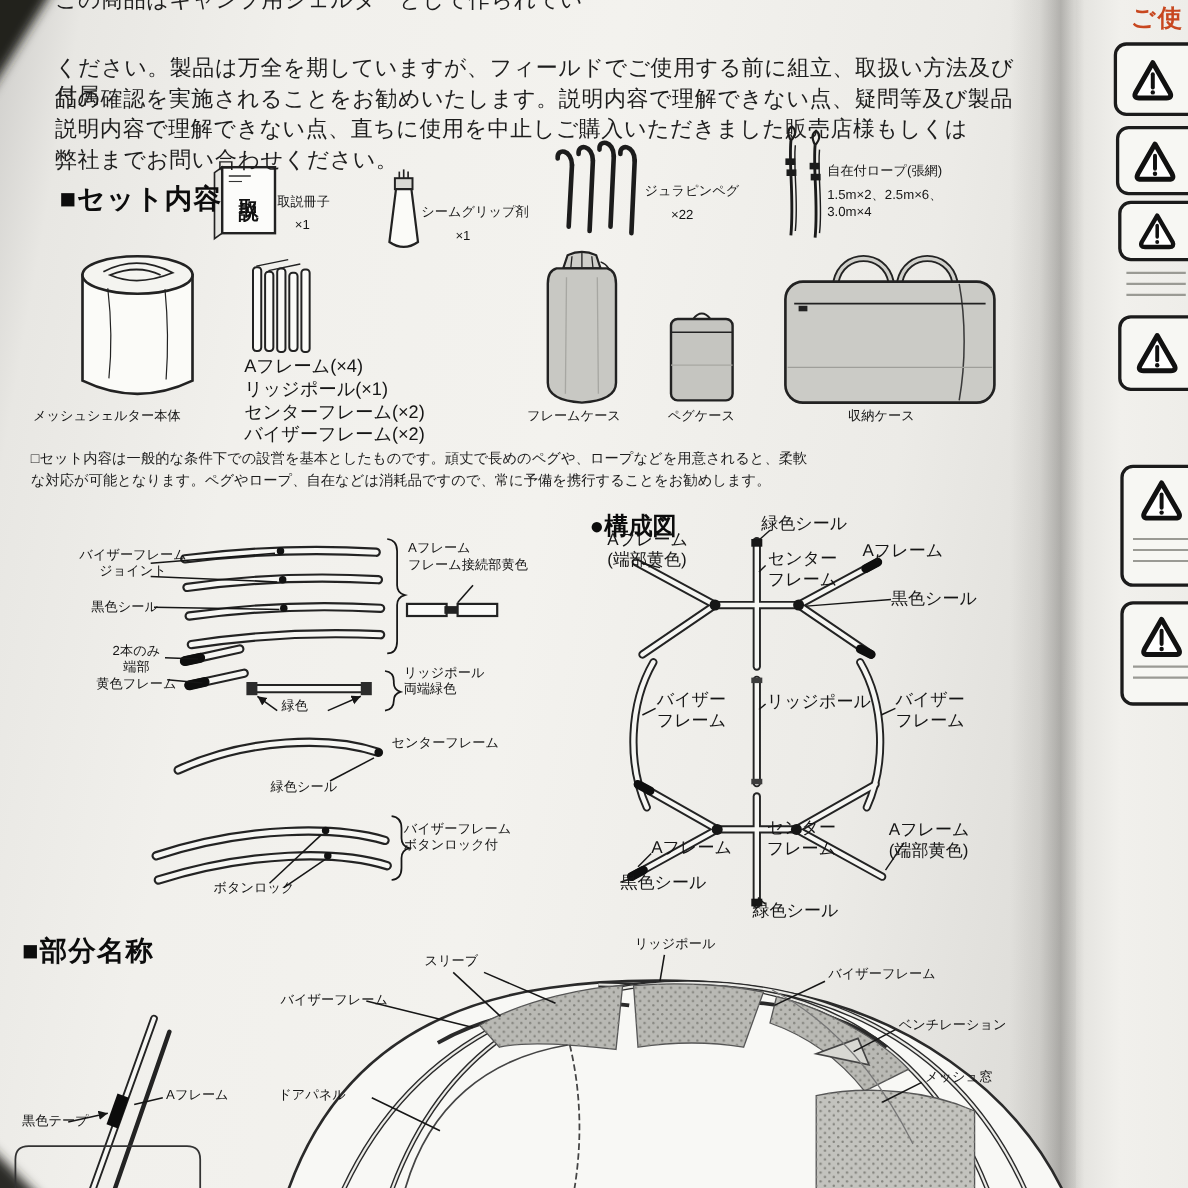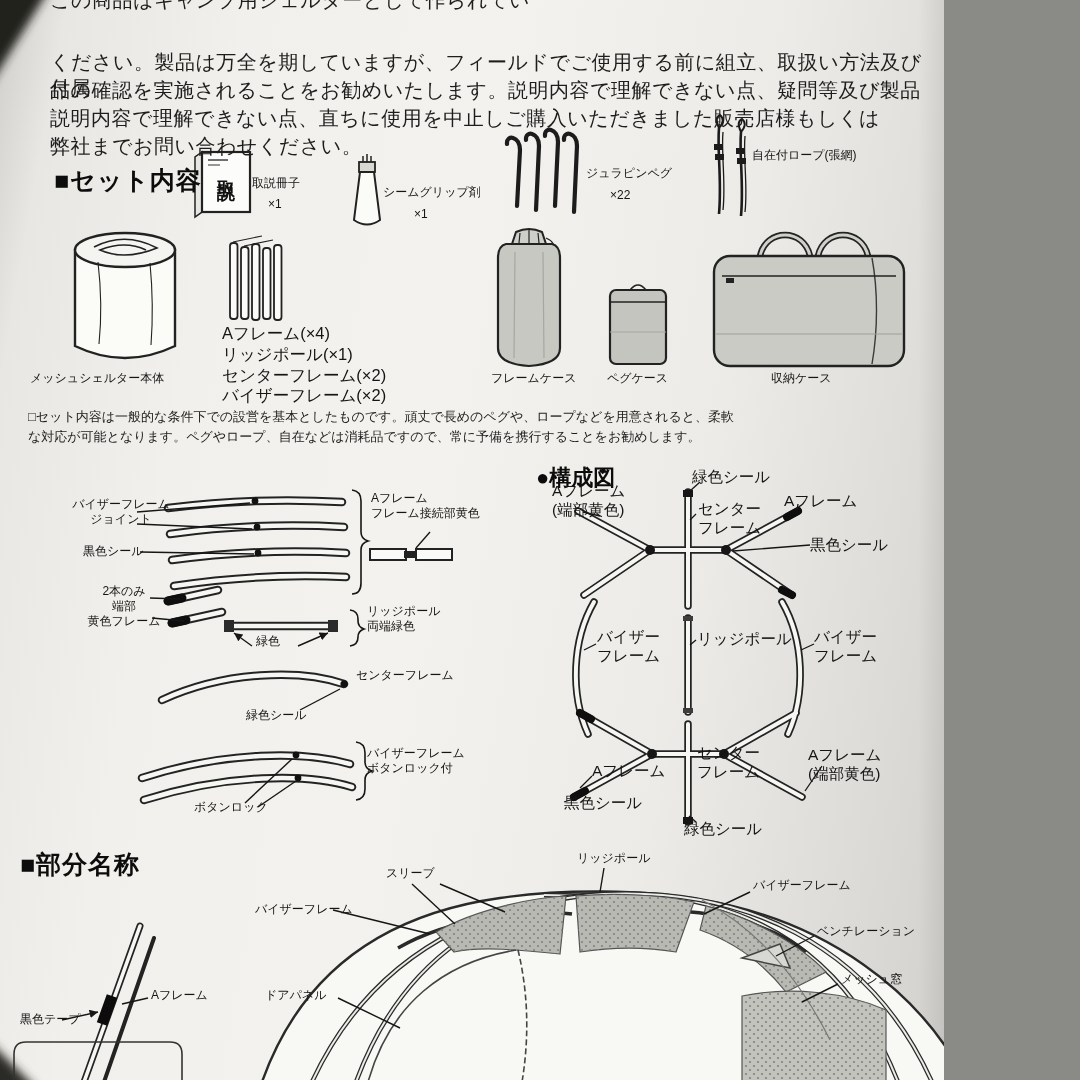--- a/index.html
+++ b/index.html
@@ -1,17 +1,17 @@
 <!DOCTYPE html>
 <html><head>
 <meta charset="utf-8">
 <style>
   *{margin:0;padding:0;box-sizing:border-box}
   html,body{width:1080px;height:1080px;overflow:hidden;background:#8a8a86}
-  .page{position:relative;width:944px;height:1080px;overflow:hidden;
+  .page{position:relative;width:1080px;height:1080px;overflow:hidden;
     font-family:"Liberation Sans","DejaVu Sans",sans-serif;color:#1c1c1c;
     background:linear-gradient(100deg,#cfcecb 0%,#e8e7e3 6%,#f1f0ec 22%,#f3f2ee 45%,#ecebe7 70%,#dddcd8 88%,#d2d1cd 100%);}
   .rightpage{position:absolute;left:978px;top:0;width:102px;height:1080px;
     background:linear-gradient(90deg,#e3e2de,#f1f0ec 40%,#eeede9);}
   .fold{position:absolute;left:918px;top:0;width:68px;height:1080px;
     background:linear-gradient(90deg,rgba(60,58,54,0) 0%,rgba(60,58,54,.10) 40%,rgba(40,38,35,.28) 68%,rgba(60,58,54,.10) 86%,rgba(60,58,54,0) 100%);}
   svg.art{position:absolute;left:0;top:0}
   .txt{position:absolute;white-space:pre-line;line-height:1.32;color:#1d1d1d}
   .intro{font-size:20px;letter-spacing:.5px;width:880px}
   .note{font-size:13px;line-height:1.55;width:925px}
@@ -367,26 +367,28 @@
 
   <div class="hdr" style="left:54px;top:164px">■セット内容</div>
   <div class="vtext" style="left:214px;top:166px;height:46px">取説</div>
   <div class="lbl" style="left:252px;top:176px">取説冊子</div>
   <div class="lbl" style="left:268px;top:197px">×1</div>
   <div class="lbl" style="left:383px;top:185px">シームグリップ剤</div>
   <div class="lbl" style="left:414px;top:207px">×1</div>
   <div class="lbl" style="left:586px;top:166px">ジュラピンペグ</div>
   <div class="lbl" style="left:610px;top:188px">×22</div>
   <div class="lbl" style="left:752px;top:148px">自在付ロープ(張網)</div>
+  <div class="lbl" style="left:752px;top:170px">1.5m×2、2.5m×6、
+3.0m×4</div>
   <div class="lbl" style="left:30px;top:371px">メッシュシェルター本体</div>
   <div class="lbl frames" style="left:222px;top:323px">Aフレーム(×4)
 リッジポール(×1)
 センターフレーム(×2)
 バイザーフレーム(×2)</div>
-  <div class="lbl" style="left:491px;top:371px">フレームケース</div>
+  <div class="lbl" style="left:479px;top:371px">フレームケース</div>
   <div class="lbl" style="left:607px;top:371px">ペグケース</div>
   <div class="lbl" style="left:771px;top:371px">収納ケース</div>
   <div class="txt note" style="left:28px;top:407px">□セット内容は一般的な条件下での設営を基本としたものです。頑丈で長めのペグや、ロープなどを用意されると、柔軟
 な対応が可能となります。ペグやロープ、自在などは消耗品ですので、常に予備を携行することをお勧めします。</div>
 
   <div class="lbl c" style="left:55px;top:497px;width:132px">バイザーフレーム
 ジョイント</div>
   <div class="lbl" style="left:83px;top:544px">黒色シール</div>
   <div class="lbl c" style="left:60px;top:584px;width:128px">2本のみ
 端部
@@ -423,19 +425,19 @@
   <div class="lbl sm" style="left:564px;top:794px">黒色シール</div>
   <div class="lbl sm" style="left:684px;top:820px">緑色シール</div>
 
   <div class="hdr" style="left:20px;top:848px">■部分名称</div>
   <div class="lbl" style="left:386px;top:866px">スリーブ</div>
   <div class="lbl" style="left:577px;top:851px">リッジポール</div>
   <div class="lbl" style="left:753px;top:878px">バイザーフレーム</div>
   <div class="lbl" style="left:255px;top:902px">バイザーフレーム</div>
   <div class="lbl" style="left:817px;top:924px">ベンチレーション</div>
   <div class="lbl" style="left:841px;top:972px">メッシュ窓</div>
-  <div class="lbl" style="left:265px;top:988px">ドアパネル</div>
+  <div class="lbl" style="left:253px;top:988px">ドアパネル</div>
   <div class="lbl" style="left:151px;top:988px">Aフレーム</div>
   <div class="lbl" style="left:20px;top:1012px">黒色テープ</div>
 
   <div class="redhead" style="left:1028px;top:2px">ご使</div>
 
 </div>
 
 </body></html>

